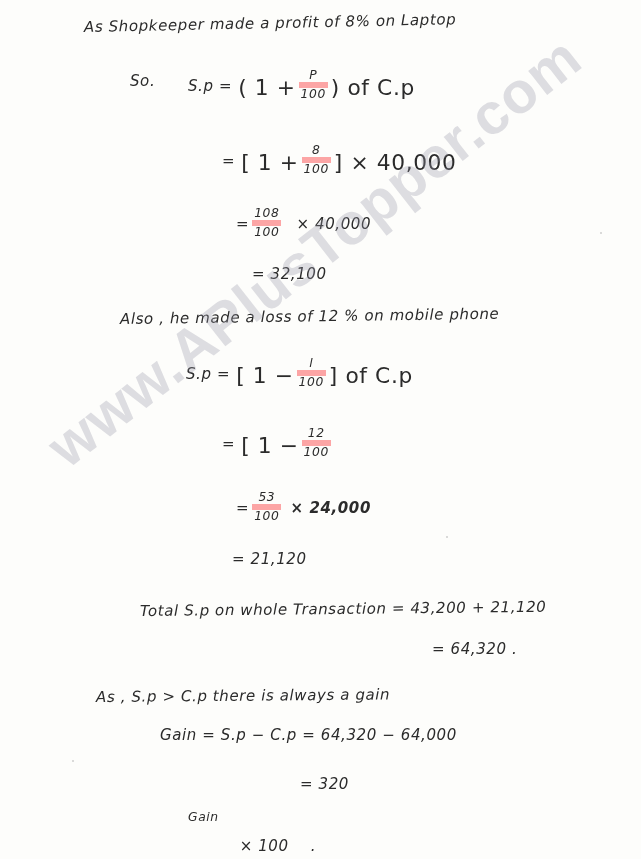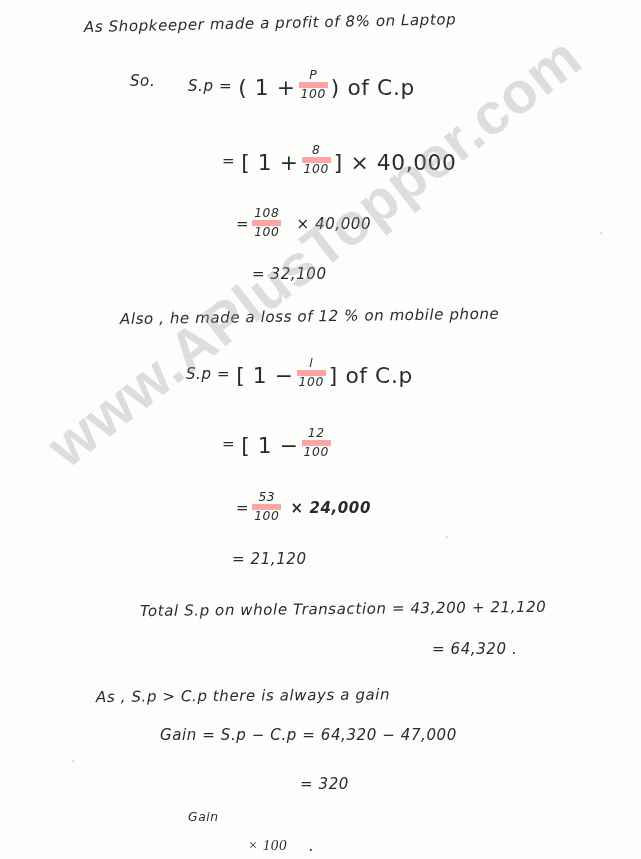--- a/index.html
+++ b/index.html
@@ -149,30 +149,30 @@
   </div>
 
   <div class="ink l" style="left:232px; top:550px;">=  21,120</div>
 
   <div class="ink l" style="left:140px; top:602px; transform: rotate(-0.6deg);">Total   S.p   on   whole  Transaction  =  43,200 + 21,120</div>
 
   <div class="ink l" style="left:432px; top:640px;">= 64,320 .</div>
 
   <div class="ink l" style="left:96px; top:688px; transform: rotate(-0.5deg);">As ,   S.p &gt; C.p     there  is  always  a  gain</div>
 
-  <div class="ink l" style="left:160px; top:726px;">Gain =  S.p − C.p =  64,320  − 47,000</div>
+  <div class="ink l" style="left:160px; top:726px;">Gain =  S.p − C.p =  64,320  − 64,000</div>
 
   <div class="ink l" style="left:300px; top:775px;">=  320</div>
 
   <div class="ink l row" style="left:160px; top:812px;">
     <span class="frac" style="margin-left:26px;gap:36px;">
       <span class="num">Gain</span>
       <span class="den">C.p</span>
     </span>
-    <span style="margin-left:24px;font-family:Liberation Serif, serif;">× 100</span>
+    <span style="margin-left:16px;">× 100</span>
     <span style="margin-left:22px;">.</span>
   </div>
 
   <div class="speck" style="left:600px; top:232px;"></div>
   <div class="speck" style="left:446px; top:536px;"></div>
   <div class="speck" style="left:72px; top:760px;"></div>
 
   <div id="watermark">
     <div class="wm-text">www.APlusTopper.com</div>
   </div>

